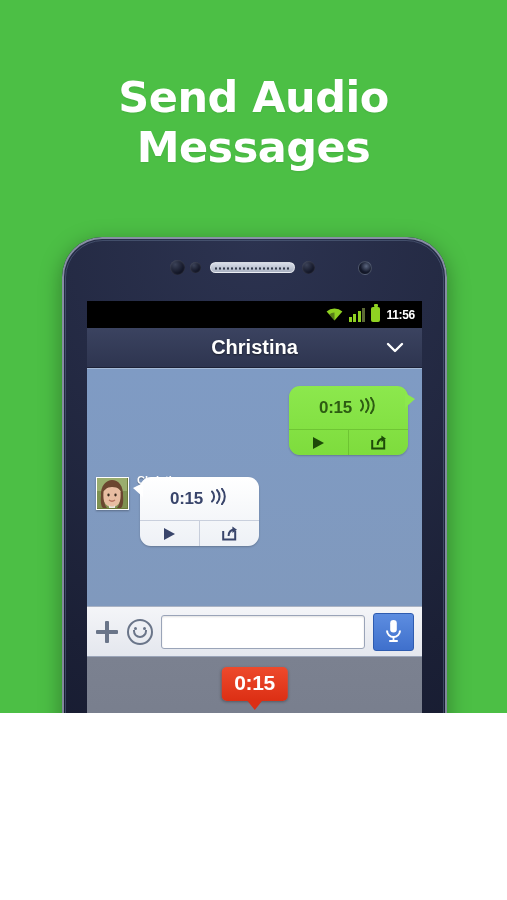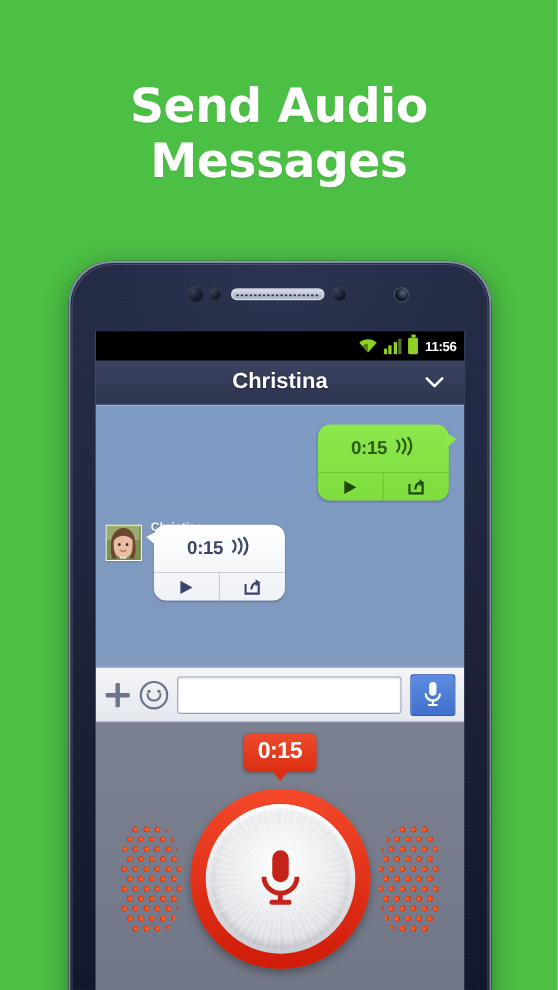--- a/index.html
+++ b/index.html
@@ -3,21 +3,21 @@
 <meta charset="utf-8">
 <style>
   * { box-sizing: border-box; margin: 0; padding: 0; }
   html, body {
     width: 507px; height: 900px;
     overflow: hidden;
     font-family: "Liberation Sans", sans-serif;
   }
   #page {
     position: relative;
-    width: 507px; height: 900px;
+    width: 507px; height: 713px;
     background: #4cbf45;
     overflow: hidden;
   }
 
   
   .promo-title {
     position: absolute; top: 72px; left: 0; width: 507px;
     text-align: center;
     font-size: 43px; font-weight: bold; color: #ffffff;
     letter-spacing: -0.5px;

